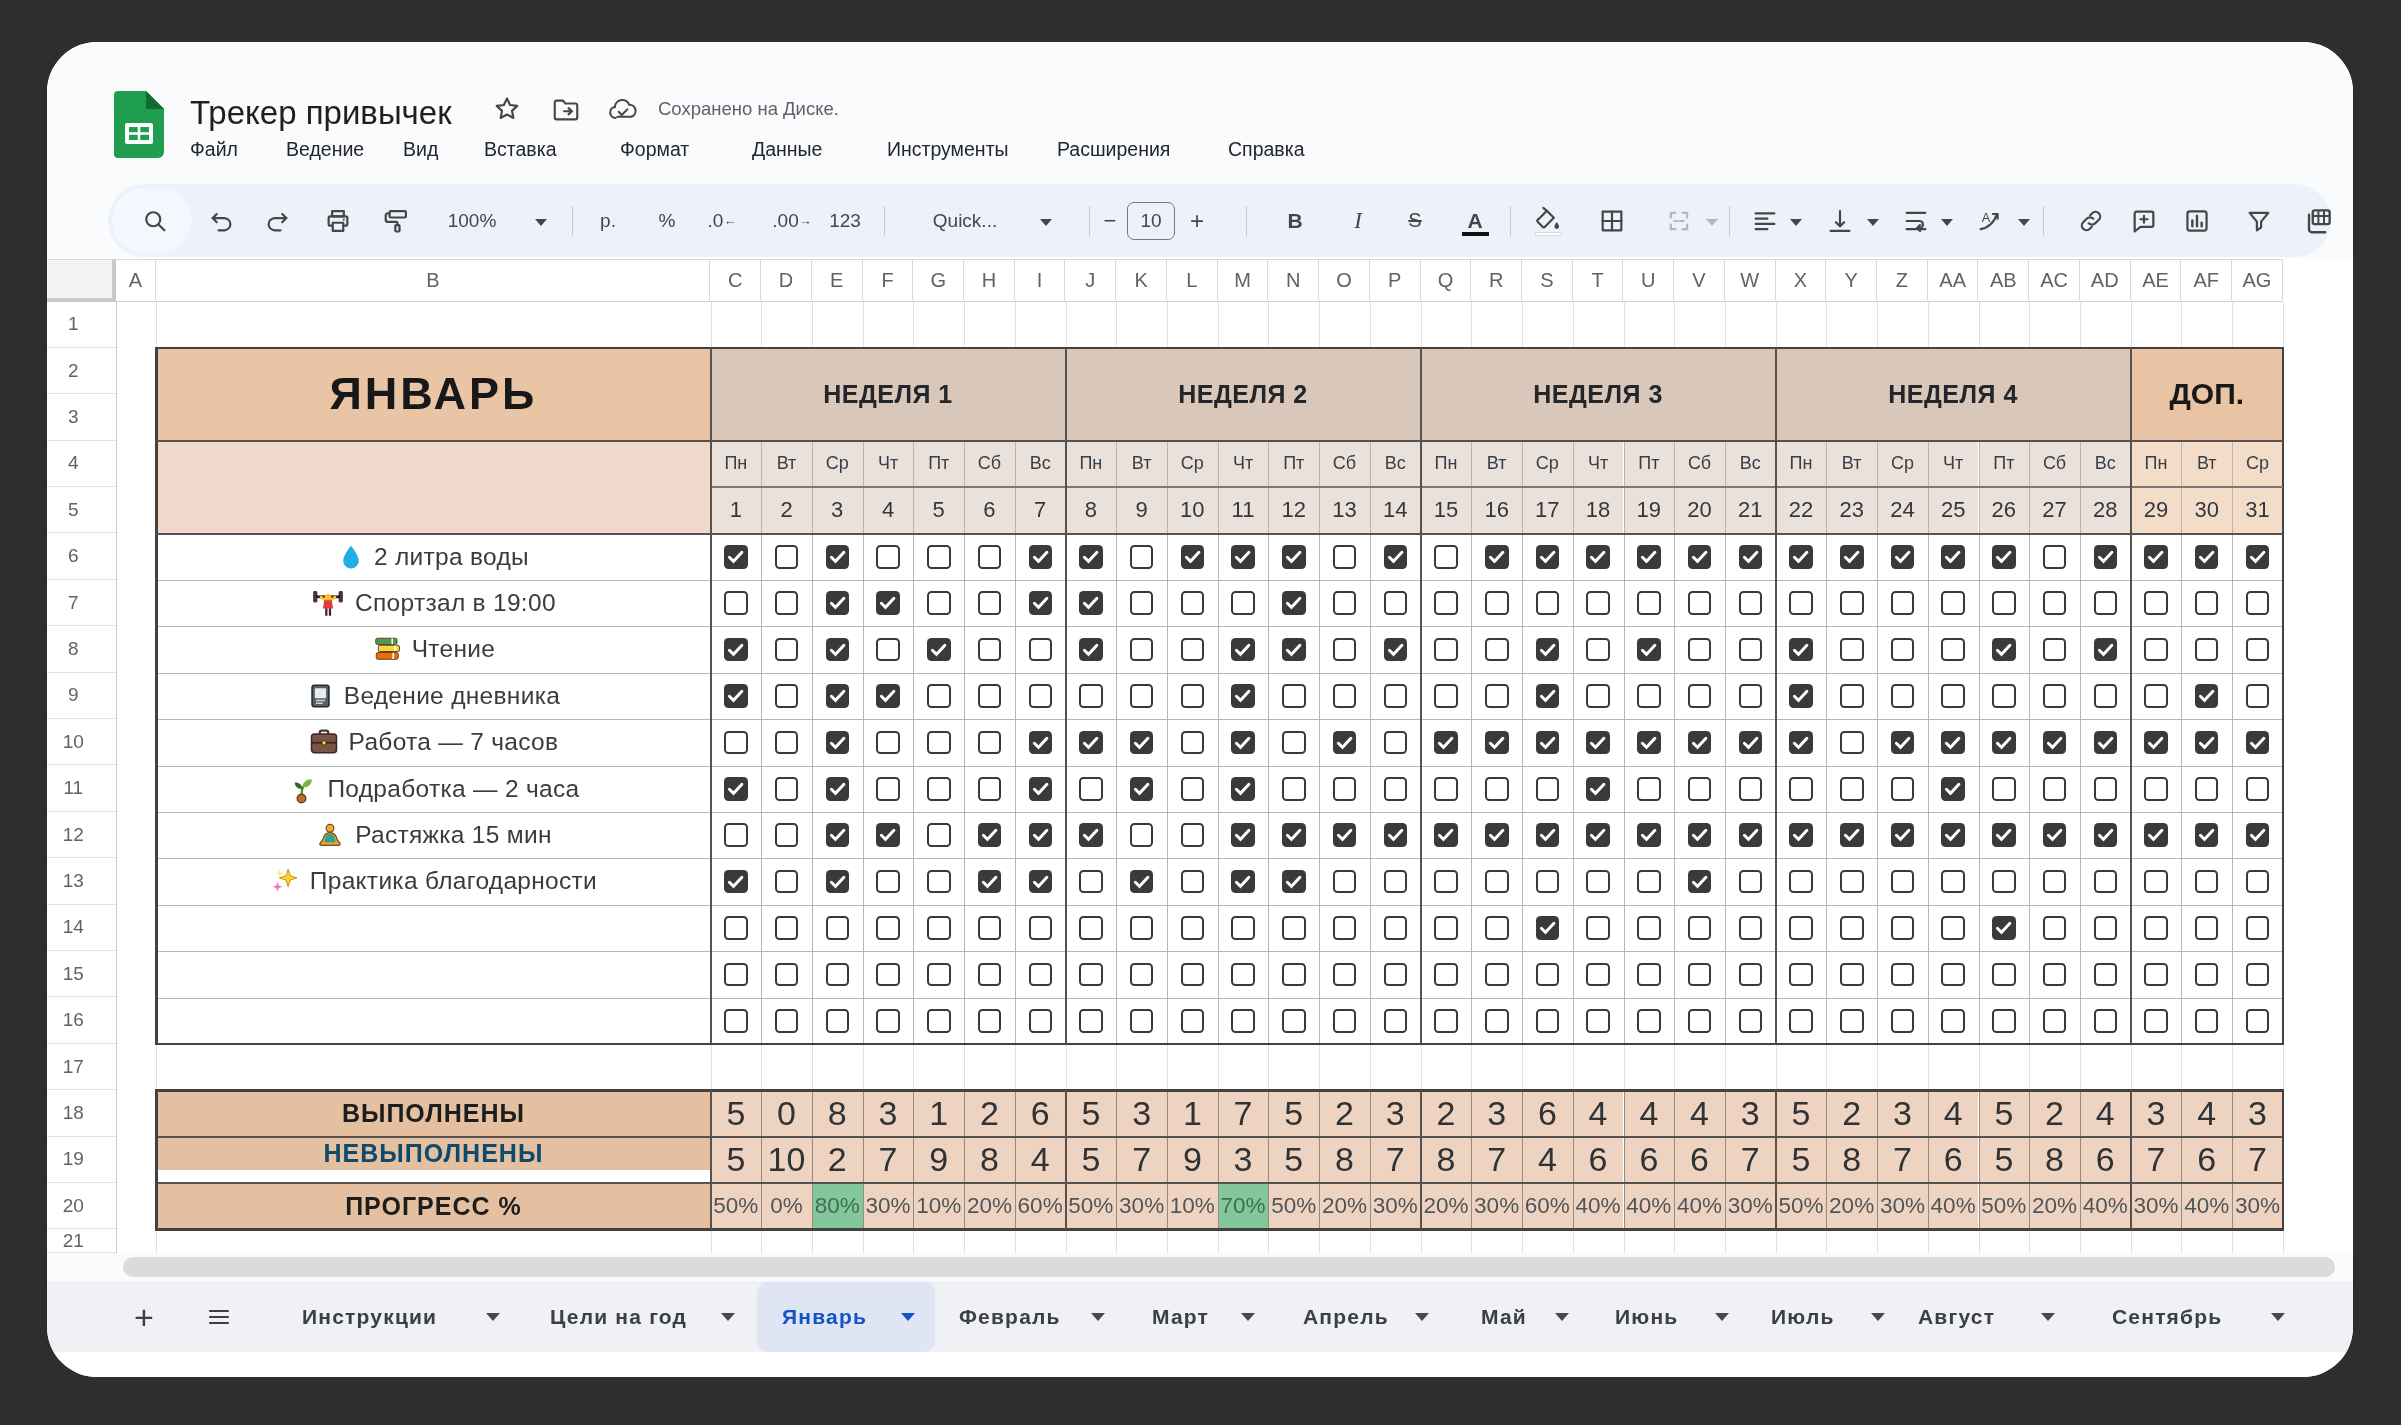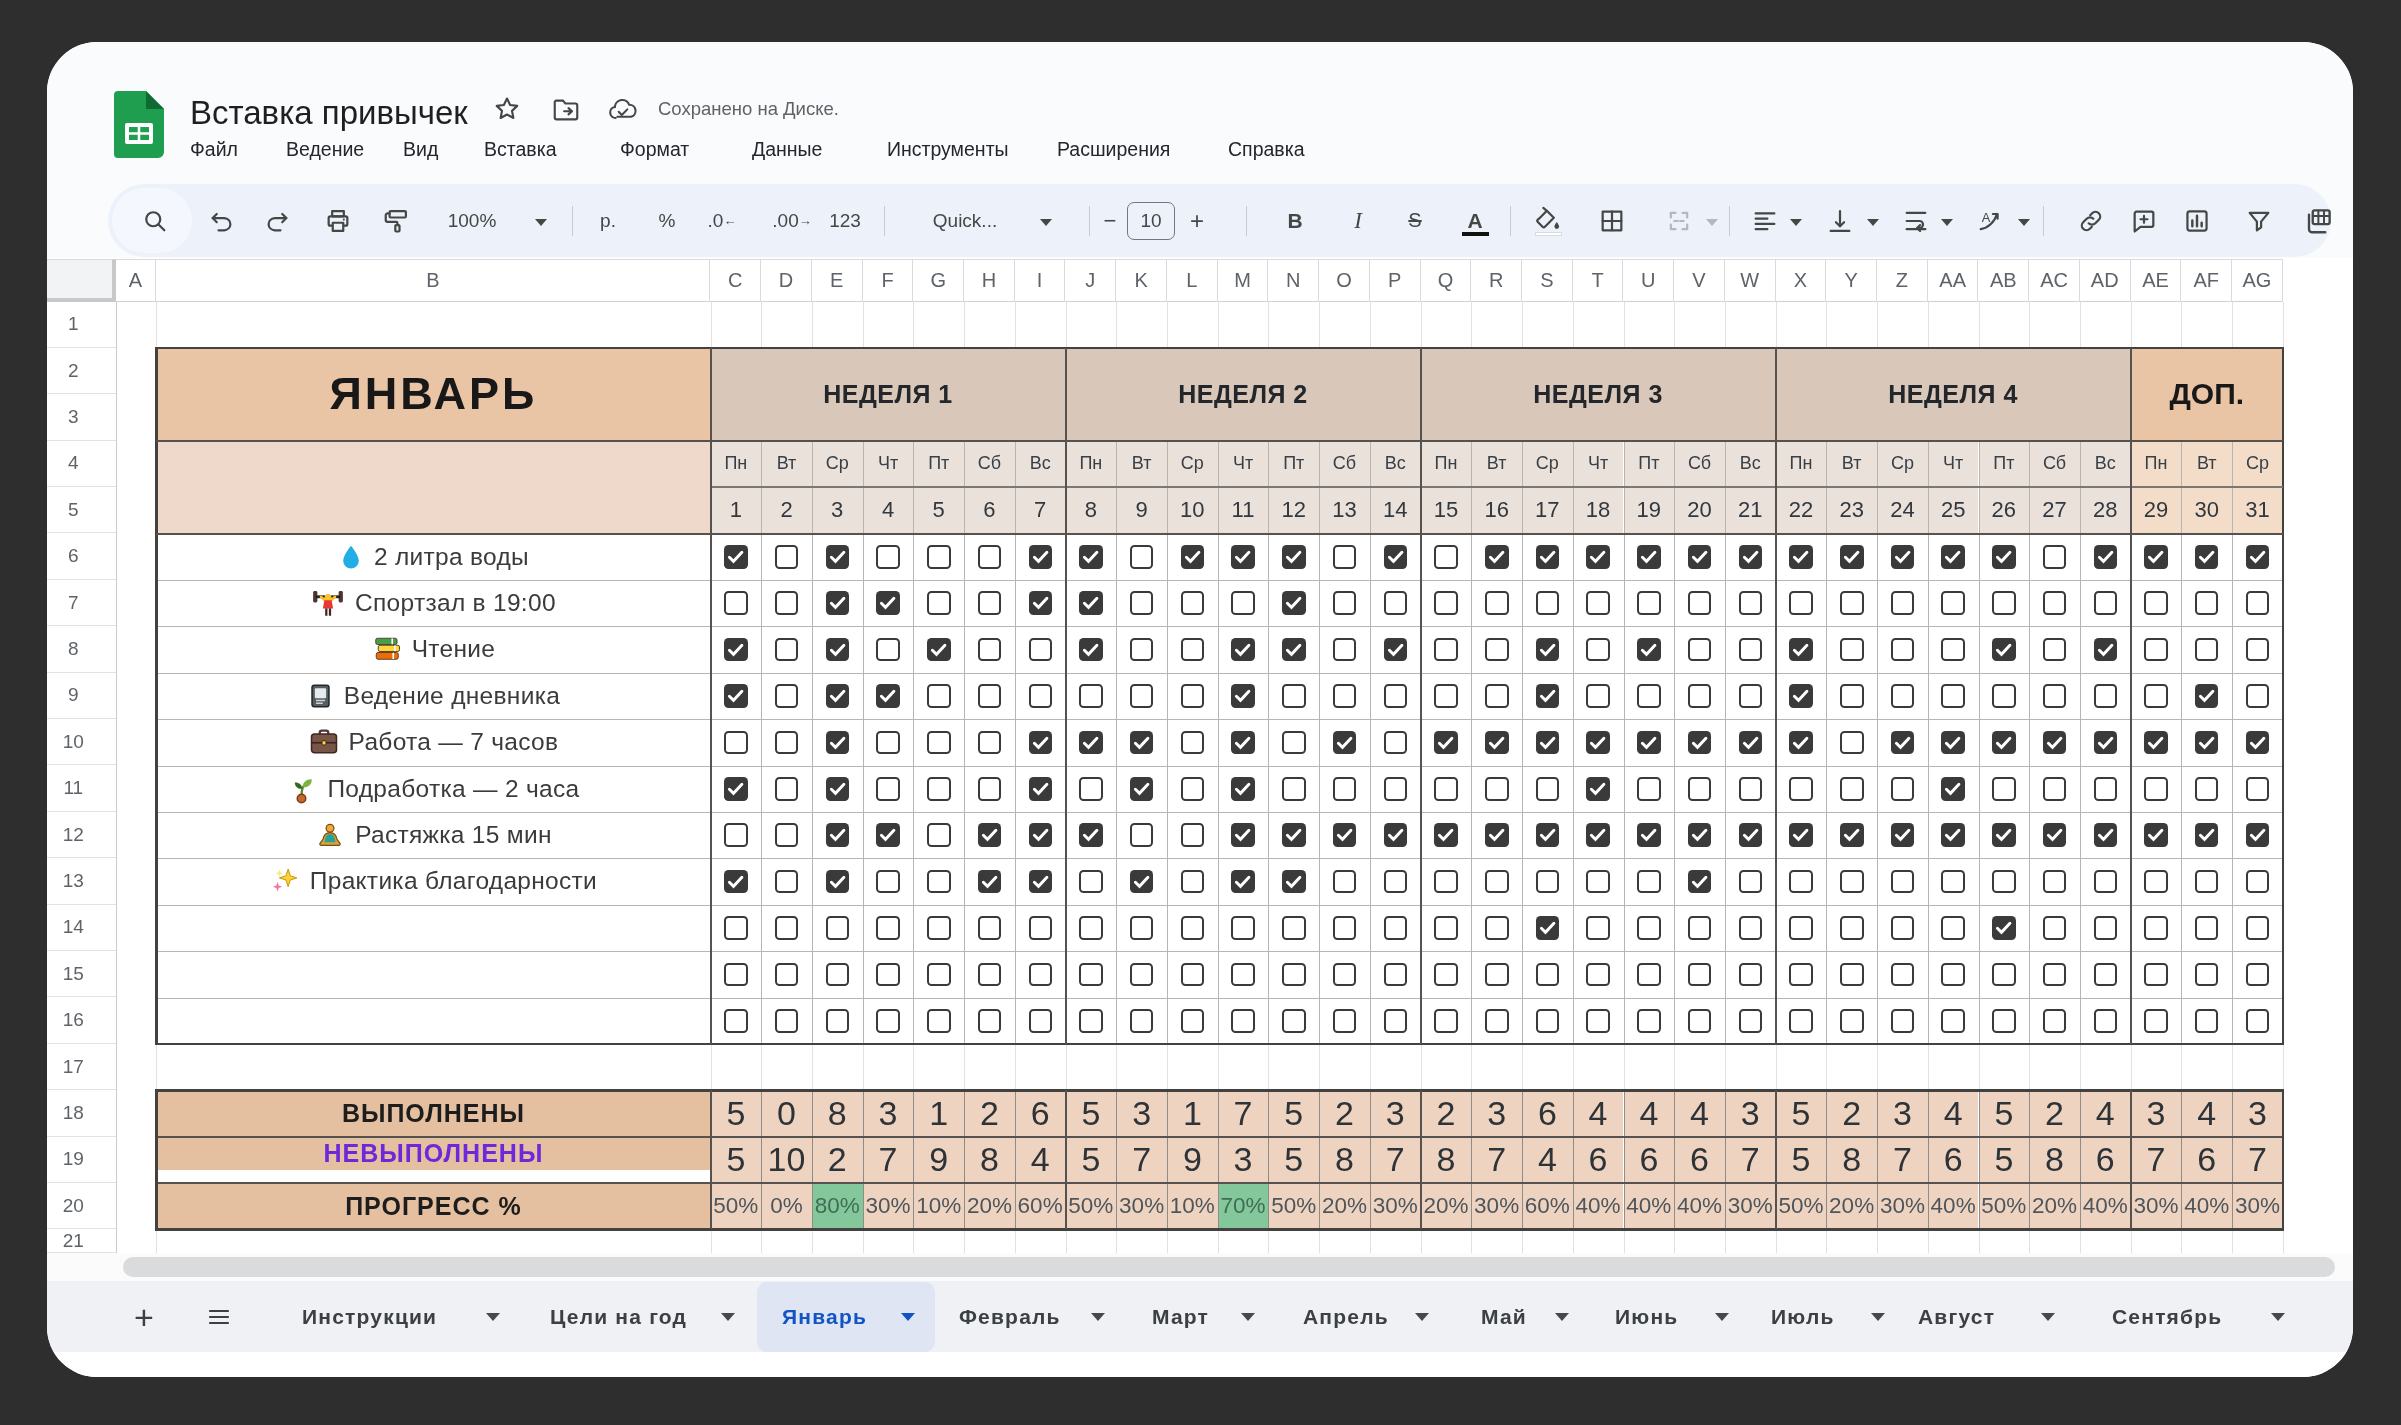--- a/index.html
+++ b/index.html
@@ -3,21 +3,21 @@
 <div style="position:absolute;left:47px;top:42px;width:2306px;height:1335px;background:#fff;border-radius:50px;overflow:hidden">
     <div style="position:absolute;left:0;top:0;width:2306px;height:216px;background:#f9fbfd"></div>
     <div style="position:absolute;left:67px;top:49px;width:50px;height:67px">
 <svg width="50" height="67" viewBox="0 0 50 67">
 <path d="M4 0h28l18 18v43a6 6 0 0 1-6 6H4a4 4 0 0 1-4-4V4a4 4 0 0 1 4-4Z" fill="#1e9e4e"></path>
 <path d="M32 0l18 18H32Z" fill="#0f6b33"></path>
 <rect x="11" y="32" width="28" height="21" rx="2" fill="#fff"></rect>
 <rect x="15" y="36" width="20" height="13" fill="#1e9e4e"></rect>
 <path d="M15 42.5h20 M25 36v13" stroke="#fff" stroke-width="2.6"></path>
 </svg></div>
-    <div style="position:absolute;left:143px;top:54px;height:34px;font-size:33px;color:#1f1f1f;display:flex;align-items:center">Вставка привычек</div>
+    <div style="position:absolute;left:143px;top:54px;height:34px;font-size:33px;color:#1f1f1f;display:flex;align-items:center">Трекер привычек</div>
     <div style="position:absolute;left:445px;top:52px"><svg width="30" height="30" viewBox="0 0 24 24" fill="none" stroke="#444746" stroke-width="1.7" stroke-linejoin="round">
         <path d="M12 3.6l2.5 5.2 5.7.7-4.2 4 1.1 5.7-5.1-2.8-5.1 2.8 1.1-5.7-4.2-4 5.7-.7Z"></path>
       </svg></div>
     <div style="position:absolute;left:504px;top:53px"><svg width="30" height="30" viewBox="0 0 24 24" fill="none" stroke="#444746" stroke-width="1.7">
         <path d="M3 6.5V18a1.5 1.5 0 0 0 1.5 1.5h15A1.5 1.5 0 0 0 21 18V8.3a1.5 1.5 0 0 0-1.5-1.5h-8l-2-2.3H4.5A1.5 1.5 0 0 0 3 6.5Z"></path>
         <path d="M10.5 13h6M14 10.5l2.8 2.5-2.8 2.5" stroke-linecap="round" stroke-linejoin="round"></path>
       </svg></div>
     <div style="position:absolute;left:560px;top:53px"><svg width="32" height="30" viewBox="0 0 26 24" fill="none" stroke="#444746" stroke-width="1.7">
         <path d="M7 18.5a4.5 4.5 0 0 1-.6-8.95A6 6 0 0 1 18 7.7a5 5 0 0 1 1.6 9.8H8.4" stroke-linecap="round"></path>
         <path d="M9.5 13.5l2.5 2.5 4.5-4.5" stroke-linecap="round" stroke-linejoin="round"></path>
@@ -1360,21 +1360,21 @@
     <div style="position:absolute;left:1728.6px;top:1048.3px;width:50.7px;height:46.4px;background:#eed4c0;display:flex;align-items:center;justify-content:center;font-size:34px;color:#2e3338">5</div>
     <div style="position:absolute;left:1779.3px;top:1048.3px;width:50.7px;height:46.4px;background:#eed4c0;display:flex;align-items:center;justify-content:center;font-size:34px;color:#2e3338">2</div>
     <div style="position:absolute;left:1830.1px;top:1048.3px;width:50.7px;height:46.4px;background:#eed4c0;display:flex;align-items:center;justify-content:center;font-size:34px;color:#2e3338">3</div>
     <div style="position:absolute;left:1880.8px;top:1048.3px;width:50.7px;height:46.4px;background:#eed4c0;display:flex;align-items:center;justify-content:center;font-size:34px;color:#2e3338">4</div>
     <div style="position:absolute;left:1931.5px;top:1048.3px;width:50.7px;height:46.4px;background:#eed4c0;display:flex;align-items:center;justify-content:center;font-size:34px;color:#2e3338">5</div>
     <div style="position:absolute;left:1982.2px;top:1048.3px;width:50.7px;height:46.4px;background:#eed4c0;display:flex;align-items:center;justify-content:center;font-size:34px;color:#2e3338">2</div>
     <div style="position:absolute;left:2032.9px;top:1048.3px;width:50.7px;height:46.4px;background:#eed4c0;display:flex;align-items:center;justify-content:center;font-size:34px;color:#2e3338">4</div>
     <div style="position:absolute;left:2083.7px;top:1048.3px;width:50.7px;height:46.4px;background:#eed4c0;display:flex;align-items:center;justify-content:center;font-size:34px;color:#2e3338">3</div>
     <div style="position:absolute;left:2134.4px;top:1048.3px;width:50.7px;height:46.4px;background:#eed4c0;display:flex;align-items:center;justify-content:center;font-size:34px;color:#2e3338">4</div>
     <div style="position:absolute;left:2185.1px;top:1048.3px;width:50.7px;height:46.4px;background:#eed4c0;display:flex;align-items:center;justify-content:center;font-size:34px;color:#2e3338">3</div>
-    <div style="position:absolute;left:109.4px;top:1094.7px;width:554.1px;height:33px;background:#e4bfa0;display:flex;align-items:center;justify-content:center;font-size:25px;font-weight:700;letter-spacing:1px;color:#6d28d9">НЕВЫПОЛНЕНЫ</div>
+    <div style="position:absolute;left:109.4px;top:1094.7px;width:554.1px;height:33px;background:#e4bfa0;display:flex;align-items:center;justify-content:center;font-size:25px;font-weight:700;letter-spacing:1px;color:#0c4a6e">НЕВЫПОЛНЕНЫ</div>
     <div style="position:absolute;left:663.5px;top:1094.7px;width:50.7px;height:46.4px;background:#eed4c0;display:flex;align-items:center;justify-content:center;font-size:34px;color:#2e3338">5</div>
     <div style="position:absolute;left:714.2px;top:1094.7px;width:50.7px;height:46.4px;background:#eed4c0;display:flex;align-items:center;justify-content:center;font-size:34px;color:#2e3338">10</div>
     <div style="position:absolute;left:764.9px;top:1094.7px;width:50.7px;height:46.4px;background:#eed4c0;display:flex;align-items:center;justify-content:center;font-size:34px;color:#2e3338">2</div>
     <div style="position:absolute;left:815.7px;top:1094.7px;width:50.7px;height:46.4px;background:#eed4c0;display:flex;align-items:center;justify-content:center;font-size:34px;color:#2e3338">7</div>
     <div style="position:absolute;left:866.4px;top:1094.7px;width:50.7px;height:46.4px;background:#eed4c0;display:flex;align-items:center;justify-content:center;font-size:34px;color:#2e3338">9</div>
     <div style="position:absolute;left:917.1px;top:1094.7px;width:50.7px;height:46.4px;background:#eed4c0;display:flex;align-items:center;justify-content:center;font-size:34px;color:#2e3338">8</div>
     <div style="position:absolute;left:967.8px;top:1094.7px;width:50.7px;height:46.4px;background:#eed4c0;display:flex;align-items:center;justify-content:center;font-size:34px;color:#2e3338">4</div>
     <div style="position:absolute;left:1018.5px;top:1094.7px;width:50.7px;height:46.4px;background:#eed4c0;display:flex;align-items:center;justify-content:center;font-size:34px;color:#2e3338">5</div>
     <div style="position:absolute;left:1069.3px;top:1094.7px;width:50.7px;height:46.4px;background:#eed4c0;display:flex;align-items:center;justify-content:center;font-size:34px;color:#2e3338">7</div>
     <div style="position:absolute;left:1120.0px;top:1094.7px;width:50.7px;height:46.4px;background:#eed4c0;display:flex;align-items:center;justify-content:center;font-size:34px;color:#2e3338">9</div>

